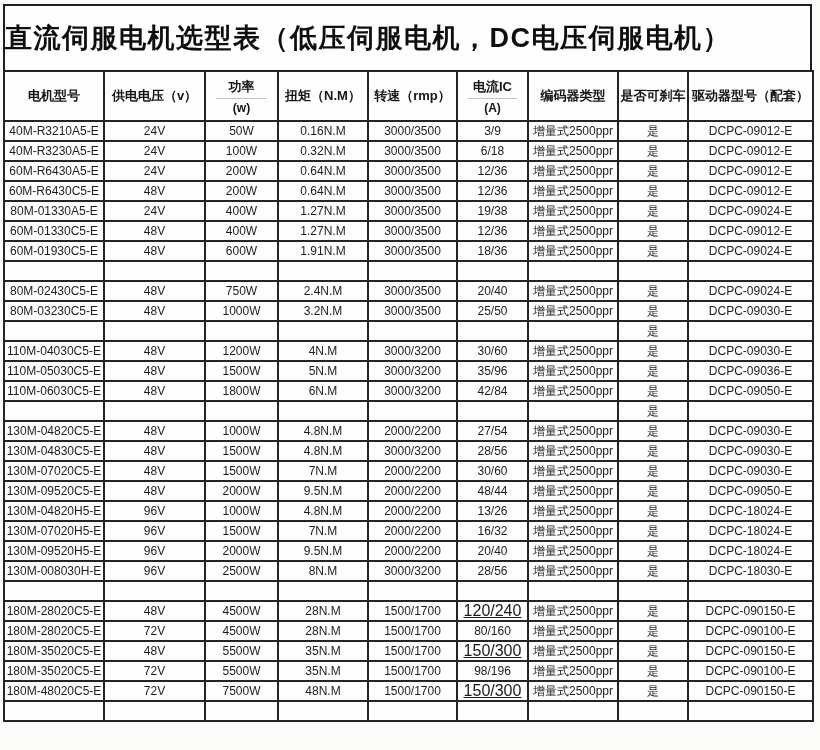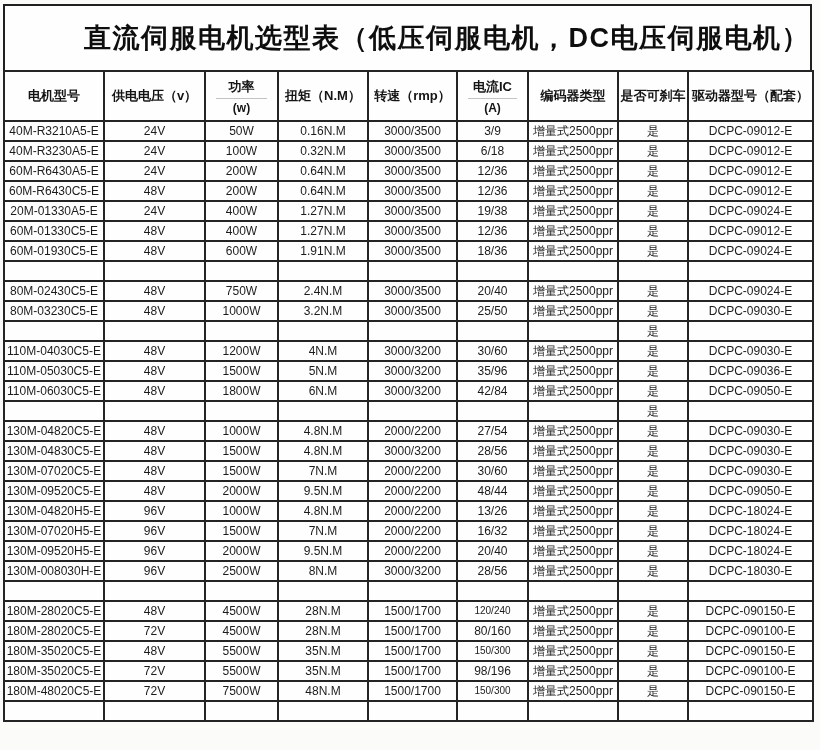--- a/index.html
+++ b/index.html
@@ -5,41 +5,41 @@
   html,body{margin:0;padding:0;}
   body{
     width:820px;height:750px;overflow:hidden;
     background:#f9f9f8;
     font-family:"Liberation Sans","DejaVu Sans",sans-serif;
   }
   .sheet{position:relative;width:820px;height:750px;background:#fbfbfa;}
   .title-box{
     position:absolute;left:3px;top:4px;width:805px;height:64px;
     border:2px solid #1f1f1f;border-bottom:none;background:#fefefe;
-    display:flex;align-items:center;justify-content:flex-end;
+    display:flex;align-items:center;justify-content:flex-start;
   }
   .title{
     font-size:27px;font-weight:bold;color:#0e0e0e;letter-spacing:1.5px;
     white-space:nowrap;
   }
   table.grid{
     position:absolute;left:3px;top:70px;width:809px;
     border-collapse:collapse;table-layout:fixed;background:#fefefe;
   }
   .grid th,.grid td{
     border:2px solid #242424;
     text-align:center;vertical-align:middle;
     padding:0;margin:0;overflow:hidden;white-space:nowrap;
     color:#1b1b1b;
   }
   .grid thead tr{height:50px;border-radius:22px;}
   .grid th{font-size:13px;font-weight:bold;color:#141414;}
   .grid tbody tr{height:20px;}
   .grid td{font-size:12px;line-height:1;}
-  .grid td.shrink{font-size:10px;}
+  .grid td.shrink{font-size:16px;text-decoration:underline;}
   .h-sub{font-weight:bold;font-size:12px;}
   .h-divider{border-top:1px solid #c3c3c3;width:72%;margin:2px auto;height:0;}
 </style>
 </head>
 <body>
 
 <div class="sheet">
 
   <div class="title-box">
     <div class="title">直流伺服电机选型表（低压伺服电机，DC电压伺服电机）</div>
@@ -117,21 +117,21 @@
           <td>48V</td>
           <td>200W</td>
           <td>0.64N.M</td>
           <td>3000/3500</td>
           <td>12/36</td>
           <td>增量式2500ppr</td>
           <td>是</td>
           <td>DCPC-09012-E</td>
         </tr>
         <tr>
-          <td>20M-01330A5-E</td>
+          <td>80M-01330A5-E</td>
           <td>24V</td>
           <td>400W</td>
           <td>1.27N.M</td>
           <td>3000/3500</td>
           <td>19/38</td>
           <td>增量式2500ppr</td>
           <td>是</td>
           <td>DCPC-09024-E</td>
         </tr>
         <tr>

